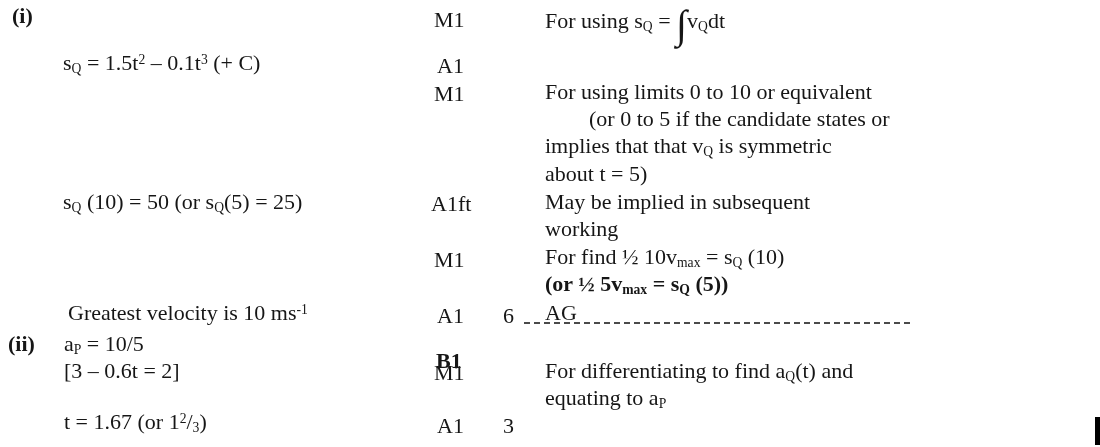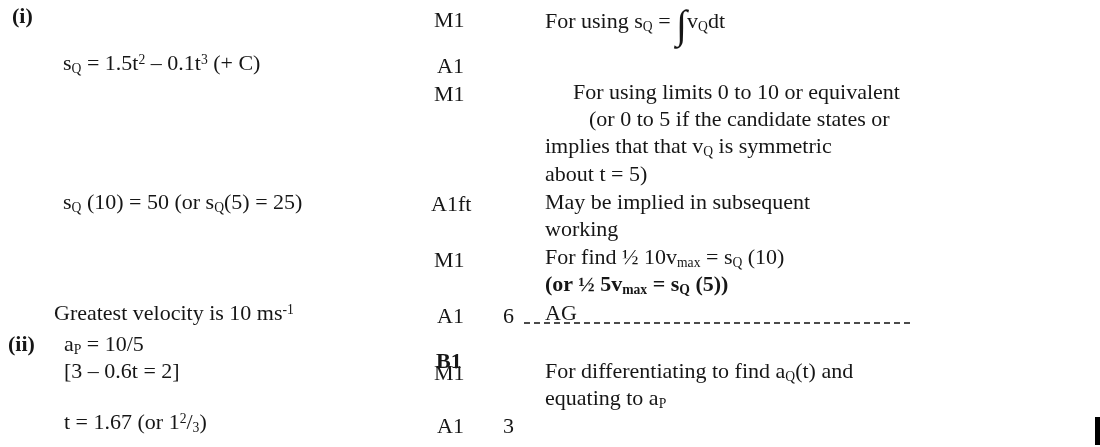--- a/index.html
+++ b/index.html
@@ -55,21 +55,21 @@
 
 <div class="sheet">
 
   <span class="line bold" style="left:12px; top:3px;">(i)</span>
   <span class="line bold" style="left:8px; top:331px;">(ii)</span>
 
   <span class="line" style="left:63px; top:50px;"><span>s</span><sub class="sb">Q</sub><span> = 1.5t</span><sup class="sp">2</sup><span> – 0.1t</span><sup class="sp">3</sup><span> (+ C)</span></span>
 
   <span class="line" style="left:63px; top:189px;"><span>s</span><sub class="sb">Q</sub><span> (10) = 50 (or s</span><sub class="sb">Q</sub><span>(5) = 25)</span></span>
 
-  <span class="line" style="left:54px; top:300px;"><span>Greatest velocity is 10 ms</span><sup class="sp">-1</sup></span>
+  <span class="line" style="left:68px; top:300px;"><span>Greatest velocity is 10 ms</span><sup class="sp">-1</sup></span>
 
   <span class="line" style="left:64px; top:331px;"><span>a</span><sub class="sb">P</sub><span> = 10/5</span></span>
 
   <span class="line" style="left:64px; top:358px;text-align:right;">[3 – 0.6t = 2]</span>
 
   <span class="line" style="left:64px; top:409px;"><span>t = 1.67 (or 1</span><sup class="sp">2</sup><span>/</span><sub class="sb">3</sub><span>)</span></span>
 
   <span class="line" style="left:434px; top:7px;">M1</span>
   <span class="line" style="left:437px; top:53px;">A1</span>
   <span class="line" style="left:434px; top:81px;">M1</span>
@@ -78,21 +78,21 @@
   <span class="line" style="left:437px; top:303px;">A1</span>
   <span class="line" style="left:436px; top:348px;font-weight:bold;">B1</span>
   <span class="line" style="left:434px; top:360px;">M1</span>
   <span class="line" style="left:437px; top:413px;">A1</span>
 
   <span class="line" style="left:503px; top:303px;">6</span>
   <span class="line" style="left:503px; top:413px;">3</span>
 
   <span class="line" style="left:545px; top:8px;"><span>For using s</span><sub class="sb">Q</sub><span> = </span><span class="integral">∫</span><span>v</span><sub class="sb">Q</sub><span>dt</span></span>
 
-  <span class="line" style="left:545px; top:79px;margin-left:28px;">For using limits 0 to 10 or equivalent</span>
+  <span class="line" style="left:545px; top:79px;">For using limits 0 to 10 or equivalent</span>
   <span class="line" style="left:545px; top:106px;margin-left:44px;">(or 0 to 5 if the candidate states or</span>
 
   <span class="line" style="left:545px; top:133px;"><span>implies that that v</span><sub class="sb">Q</sub><span> is symmetric</span></span>
 
   <span class="line" style="left:545px; top:161px;">about t = 5)</span>
   <span class="line" style="left:545px; top:189px;">May be implied in subsequent</span>
   <span class="line" style="left:545px; top:216px;text-align:right;">working</span>
 
   <span class="line" style="left:545px; top:244px;"><span>For find ½ 10v</span><sub class="sb">max</sub><span> = s</span><sub class="sb">Q</sub><span> (10)</span></span>
 

